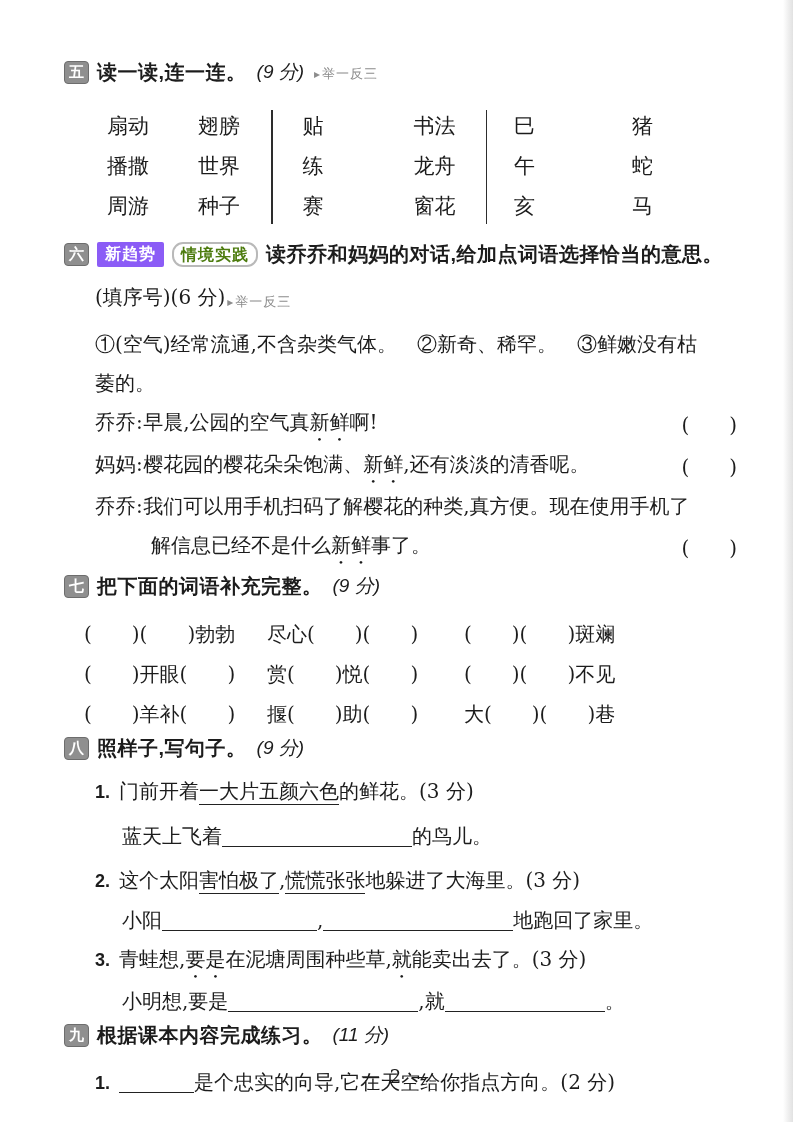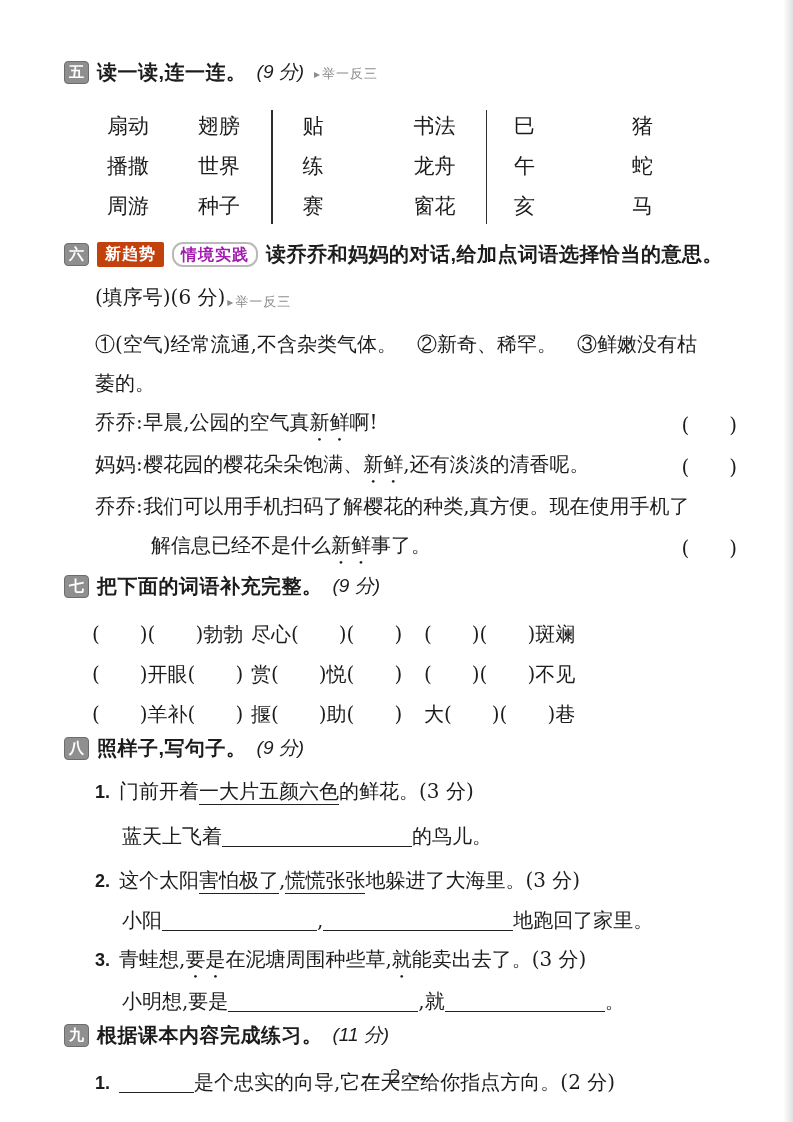--- a/index.html
+++ b/index.html
@@ -32,25 +32,25 @@
     color:#ffffff; font-size:15px; font-weight:bold;
     display:flex; align-items:center; justify-content:center;
   }
   .sec-title { font-size:20px; font-weight:bold; letter-spacing:0.5px; }
   .sec-points { font-size:19px; font-weight:normal; margin-left:2px;font-style:italic; }
   .tag { display:inline-flex; align-items:center; color:#8c8c8c; margin-left:2px; margin-top:3px; }
   .tag-arrow { font-size:12px; line-height:1; margin-right:2px; }
   .tag-text { font-size:13px; font-family:"Liberation Sans", sans-serif; letter-spacing:1px; }
 
   .badge-dark {
-    background:#c2410c; color:#fff; font-size:16px; font-weight:bold;
+    background:#8b5cf6; color:#fff; font-size:16px; font-weight:bold;
     padding:2px 8px; border-radius:2px; letter-spacing:1px;
   }
   .badge-light {
-    border:2px solid #b9b9b9; color:#a21caf; font-size:16px; font-weight:bold;
+    border:2px solid #b9b9b9; color:#4d7c0f; font-size:16px; font-weight:bold;
     padding:0 7px; border-radius:11px; letter-spacing:1px; line-height:21px;
   }
 
   
   .match-grid { display:flex; margin-top:20px; font-size:21px; height:122px; }
   .match-col { display:flex; flex-direction:column; }
   .match-col span { line-height:40px; height:40px; white-space:nowrap; }
   .vdiv { width:1.5px; background:#2d2d2d; height:114px; align-self:center; }
   .mc1 { margin-left:43px; width:46px; }
   .mc2 { margin-left:45px; width:46px; }
@@ -74,21 +74,21 @@
   .em-dot {
     -webkit-text-emphasis: filled dot #1c1c1c;
     text-emphasis: filled dot #1c1c1c;
     -webkit-text-emphasis-position: under left;
     text-emphasis-position: under left;
   }
   .ans-paren { position:absolute; right:6px; bottom:0; text-indent:0; }
 
   
   .fill-rows { margin-top:14px; font-size:20px; }
-  .fill-row { display:flex; line-height:40px; margin-left:28px; }
+  .fill-row { display:flex; line-height:40px; margin-left:20px;gap:24px; }
   .fg1 { flex:0 0 159px; } .fg2 { flex:0 0 173px; } .fg3 { flex:1 1 auto; }
 
   
   .ex-line { margin-left:31px; font-size:20px; line-height:39px; }
   .ans-line { margin-left:58px; font-size:20px; line-height:39px; }
   .item-no { font-family:"Liberation Sans", sans-serif; font-weight:bold; font-size:18px; margin-right:9px; }
   .u { border-bottom:1.5px solid #222; padding-bottom:1px; }
   .blank { display:inline-block; border-bottom:1.5px solid #222; height:20px; vertical-align:-4px; }
   .w190 { width:190px; } .w155 { width:155px; } .w160 { width:160px; } .w75 { width:75px; }
 

